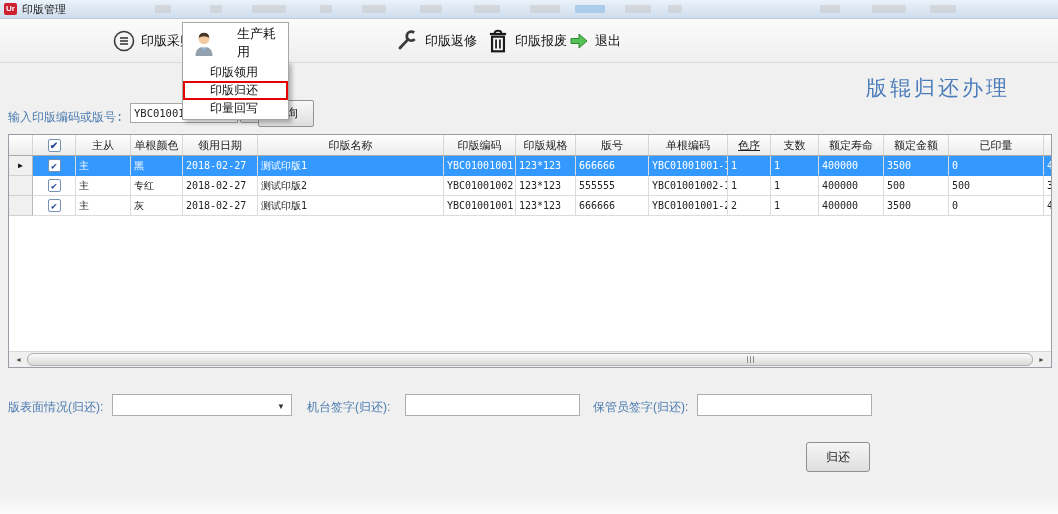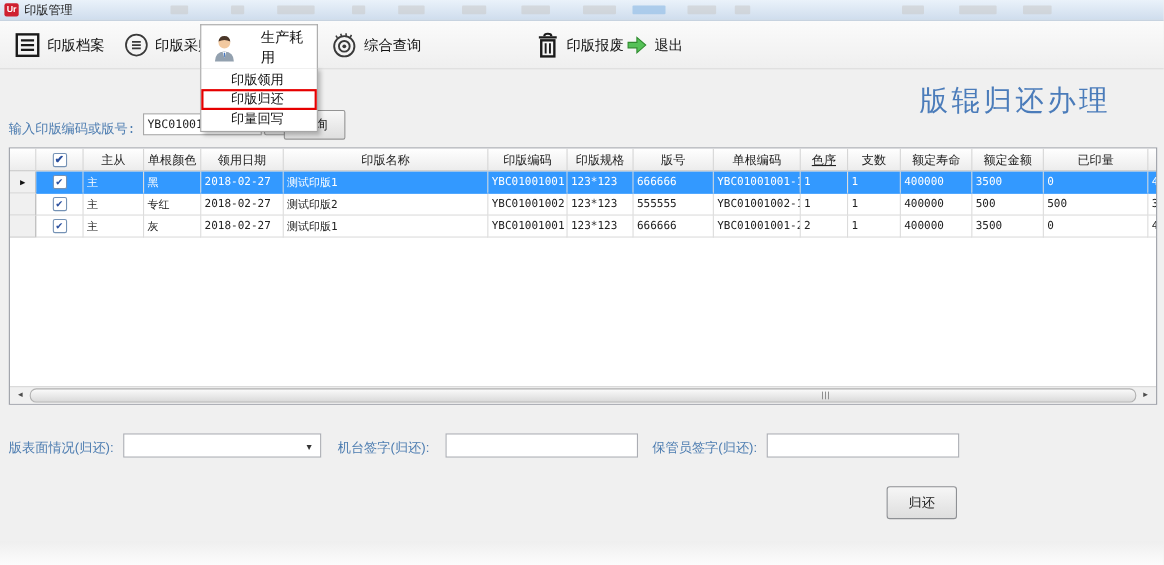--- a/index.html
+++ b/index.html
@@ -25,21 +25,21 @@
   .titem svg{display:block;}
   .titem.open{top:3px;height:40px;background:#fff;border:1px solid #a6a6a6;border-bottom:none;
     box-sizing:border-box;padding-left:8px;z-index:11;gap:20px;}
   
   .menu{position:absolute;left:182px;top:61px;width:107px;background:#fff;
     border:1px solid #a6a6a6;box-shadow:3px 3px 4px rgba(0,0,0,.25);z-index:10;
     padding:2px 0;box-sizing:border-box;}
   .mitem{height:17px;line-height:17px;padding-left:27px;font-size:12px;color:#111;}
   .mitem.hl{border:2px solid #e60000;height:15px;line-height:15px;padding-left:25px;}
   
-  .pagetitle{position:absolute;right:48px;top:74px;font-size:26px;color:#4b7cba;letter-spacing:3px;}
+  .pagetitle{position:absolute;right:48px;top:74px;font-size:21px;color:#4b7cba;letter-spacing:3px;}
   
   .qlabel{position:absolute;left:8px;top:109px;font-size:12px;color:#4c7cb0;font-family:Liberation Mono, monospace;}
   .qinput{position:absolute;left:130px;top:103px;width:100px;height:18px;border:1px solid #a7a7a7;
     font-family:"DejaVu Sans Mono",monospace;font-size:10.5px;padding:0 3px;background:#fff;color:#222;}
   .editbtn{position:absolute;left:240px;top:104px;width:22px;height:19px;background:linear-gradient(#fdfdfd,#e7e7e7);
     border:1px solid #9a9a9a;border-radius:2px;color:#3a6db5;font-size:13px;line-height:17px;text-align:center;padding:0;}
   .querybtn{position:absolute;left:258px;top:100px;width:56px;height:27px;background:linear-gradient(#f8f8f8,#dedede);
     border:1px solid #949494;border-radius:2px;font-size:12px;color:#222;font-family:"Liberation Sans",sans-serif;}
   
   .gridwrap{position:absolute;left:8px;top:134px;width:1044px;height:234px;background:#fff;
@@ -95,31 +95,20 @@
   <span class="tb-art" style="left:530px;width:30px"></span>
   <span class="tb-art blue" style="left:575px;width:30px"></span>
   <span class="tb-art" style="left:625px;width:26px"></span>
   <span class="tb-art" style="left:668px;width:14px"></span>
   <span class="tb-art" style="left:820px;width:20px"></span>
   <span class="tb-art" style="left:872px;width:34px"></span>
   <span class="tb-art" style="left:930px;width:26px"></span>
 </div>
 
 <div class="toolbar">
-  <div class="titem" style="left:12px">
-    <span>
-      <svg width="26" height="26" viewBox="0 0 24 24">
-          <rect x="3" y="3" width="18" height="18" fill="none" stroke="#1a1a1a" stroke-width="2"></rect>
-          <line x1="6.5" y1="8" x2="17.5" y2="8" stroke="#1a1a1a" stroke-width="2"></line>
-          <line x1="6.5" y1="12" x2="17.5" y2="12" stroke="#1a1a1a" stroke-width="2"></line>
-          <line x1="6.5" y1="16" x2="17.5" y2="16" stroke="#1a1a1a" stroke-width="2"></line>
-        </svg>
-    </span>
-    <span>印版档案</span>
-  </div>
   <div class="titem" style="left:112px">
     <span>
       <svg width="24" height="24" viewBox="0 0 24 24">
           <circle cx="12" cy="12" r="9.5" fill="none" stroke="#3a3a3a" stroke-width="1.6"></circle>
           <line x1="8" y1="9" x2="16" y2="9" stroke="#3a3a3a" stroke-width="1.6"></line>
           <line x1="8" y1="12" x2="16" y2="12" stroke="#3a3a3a" stroke-width="1.6"></line>
           <line x1="8" y1="15" x2="16" y2="15" stroke="#3a3a3a" stroke-width="1.6"></line>
         </svg>
     </span>
     <span>印版采购入库</span>
@@ -129,33 +118,28 @@
       <svg width="26" height="28" viewBox="0 0 24 26">
         <path d="M4 25 Q4 17 12 16.5 Q20 17 20 25 Z" fill="#93a1af"></path>
         <path d="M10.5 17 L12 22 L13.5 17 Z" fill="#ffffff"></path>
         <path d="M11.4 17.5 L12.6 17.5 L12.3 21.5 L11.7 21.5 Z" fill="#3f74c2"></path>
         <circle cx="12" cy="9" r="5" fill="#f2c9a0"></circle>
         <path d="M7 8.2 Q7.5 3.5 12 3.5 Q16.5 3.5 17 8.2 Q14.5 6.8 12 6.8 Q9.5 6.8 7 8.2 Z" fill="#4a3628"></path>
       </svg>
     </span>
     <span>生产耗用</span>
   </div>
-  <div class="titem" style="left:300px">
+  <div class="titem" style="left:394px">
     <span>
       <svg width="26" height="26" viewBox="0 0 24 24">
-          <circle cx="12" cy="13" r="8.5" fill="none" stroke="#3a3a3a" stroke-width="1.6"></circle>
-          <circle cx="12" cy="13" r="4.5" fill="none" stroke="#3a3a3a" stroke-width="1.6"></circle>
-          <circle cx="12" cy="13" r="1.6" fill="#3a3a3a"></circle>
-          <line x1="5" y1="4" x2="6.2" y2="6" stroke="#3a3a3a" stroke-width="1.3"></line>
-          <line x1="9" y1="2.4" x2="9.7" y2="4.6" stroke="#3a3a3a" stroke-width="1.3"></line>
-          <line x1="13.5" y1="2" x2="13.5" y2="4.3" stroke="#3a3a3a" stroke-width="1.3"></line>
-          <line x1="18" y1="3.4" x2="17" y2="5.5" stroke="#3a3a3a" stroke-width="1.3"></line>
-        </svg>
-    </span>
-    <span>综合查询</span>
+          <circle cx="16" cy="7.5" r="4.2" fill="none" stroke="#3a3a3a" stroke-width="2.6" stroke-dasharray="19 8" stroke-dashoffset="-3"></circle>
+          <line x1="13" y1="10.5" x2="5.5" y2="18.5" stroke="#3a3a3a" stroke-width="2.6" stroke-linecap="round"></line>
+        </svg>
+    </span>
+    <span>印版返修</span>
   </div>
   <div class="titem" style="left:486px">
     <span>
       <svg width="24" height="26" viewBox="0 0 22 24">
           <path d="M8 4.5 Q8 2.5 11 2.5 Q14 2.5 14 4.5" fill="none" stroke="#1a1a1a" stroke-width="1.8"></path>
           <line x1="3.5" y1="5.5" x2="18.5" y2="5.5" stroke="#1a1a1a" stroke-width="2"></line>
           <rect x="5.5" y="8" width="11" height="13.5" fill="none" stroke="#1a1a1a" stroke-width="2"></rect>
           <line x1="9.2" y1="10.5" x2="9.2" y2="19" stroke="#1a1a1a" stroke-width="1.6"></line>
           <line x1="12.8" y1="10.5" x2="12.8" y2="19" stroke="#1a1a1a" stroke-width="1.6"></line>
         </svg>

